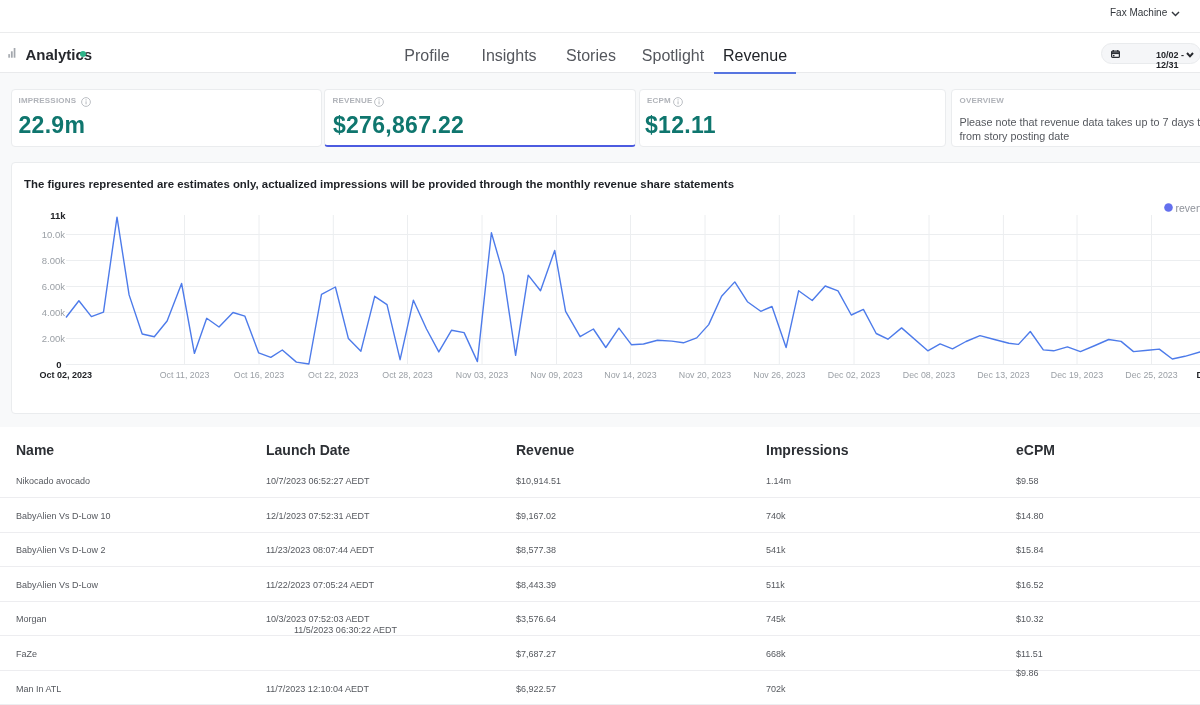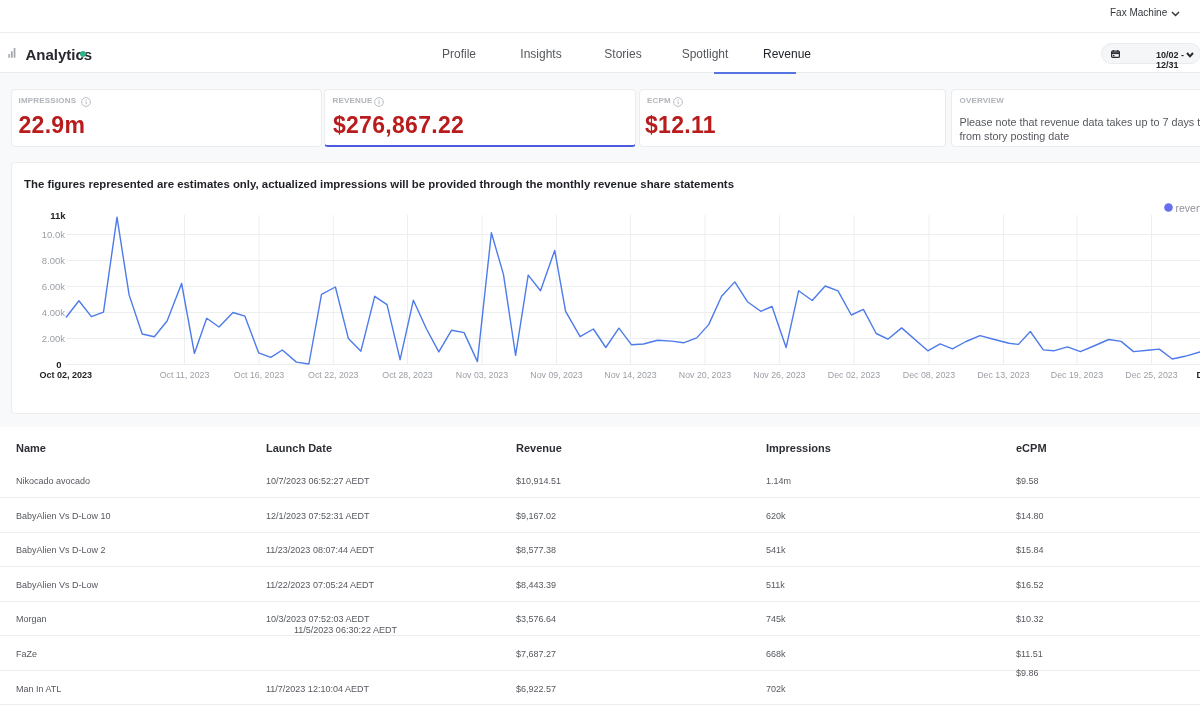--- a/index.html
+++ b/index.html
@@ -8,38 +8,38 @@
   .abs { position:absolute; }
 
   
   #topbar { left:0; top:0; width:1200px; height:33px; background:#fff; border-bottom:1px solid #ebeced; }
   #faxm { left:1110px; top:7px; font-size:10px; color:#33373d; }
 
   
   #header { left:0; top:33px; width:1200px; height:40px; background:#fff; border-bottom:1px solid #e9eaec; }
   #brand { left:25.5px; top:46px; font-size:15px; font-weight:bold; color:#26282d; }
   #gdot { left:79.8px; top:50.8px; width:6.4px; height:6.4px; border-radius:50%; background:#2eb389; }
-  .nav { top:46.5px; font-size:12px; color:#54575d; transform:translateX(-50%);margin-left:32px; }
+  .nav { top:46.5px; font-size:16px; color:#54575d; transform:translateX(-50%); }
   .nav.active { color:#212429; }
   #tabline { left:714px; top:71.5px; width:82px; height:2px; background:#5775e0; }
 
   
   .card { top:89px; height:58px; background:#fff; border:1px solid #eaecee; border-radius:4px; }
   .clabel { position:absolute; left:18.5px; top:96.3px; font-size:8px; font-weight:bold; letter-spacing:0.2px; color:#b0b3b9; }
-  .cval { position:absolute; top:112px; font-size:23px; font-weight:bold; color:#b91c1c; letter-spacing:0.3px; }
+  .cval { position:absolute; top:112px; font-size:23px; font-weight:bold; color:#0f766e; letter-spacing:0.3px; }
   .iico { position:absolute; top:96.8px; }
 
   
   #chartcard { left:11px; top:162px; width:1239px; height:252px; background:#fff; border:1px solid #eaecee; border-radius:4px; }
   #ctitle { left:24px; top:177.5px; font-size:11.4px; font-weight:bold; color:#1e2126; }
   #legend { left:1175.5px; top:201.5px; font-size:10.5px; color:#8e929a; }
 
   
   #table { left:0; top:427px; width:1200px; height:278px; background:#fff; }
-  .th { position:absolute; top:441.5px; font-size:11px; font-weight:bold; color:#2c2f34; }
+  .th { position:absolute; top:441.5px; font-size:14px; font-weight:bold; color:#2c2f34; }
   .td { position:absolute; font-size:9px; color:#55585e; }
   .rline { position:absolute; left:0; width:1200px; height:1px; background:#ededf0; }
 </style>
 </head>
 <body>
   <div class="abs" id="topbar"></div>
   <div class="abs" id="faxm">Fax Machine</div>
   <svg class="abs" style="left:1170.5px; top:10.5px;" width="9" height="6" viewBox="0 0 9 6">
     <path d="M1 1 L4.5 4.6 L8 1" fill="none" stroke="#33373d" stroke-width="1.4"></path>
   </svg>
@@ -180,21 +180,21 @@
   <div class="td" style="left:16px; top:475.9px;">Nikocado avocado</div>
   <div class="td" style="left:266px; top:475.9px;">10/7/2023 06:52:27 AEDT</div>
   <div class="td" style="left:516px; top:475.9px;">$10,914.51</div>
   <div class="td" style="left:766px; top:475.9px;">1.14m</div>
   <div class="td" style="left:1016px; top:475.9px;">$9.58</div>
   <div class="rline" style="top:497px;"></div>
 
   <div class="td" style="left:16px; top:510.5px;">BabyAlien Vs D-Low 10</div>
   <div class="td" style="left:266px; top:510.5px;">12/1/2023 07:52:31 AEDT</div>
   <div class="td" style="left:516px; top:510.5px;">$9,167.02</div>
-  <div class="td" style="left:766px; top:510.5px;">620k</div>
+  <div class="td" style="left:766px; top:510.5px;">740k</div>
   <div class="td" style="left:1016px; top:510.5px;">$14.80</div>
   <div class="rline" style="top:531.6px;"></div>
 
   <div class="td" style="left:16px; top:545.1px;">BabyAlien Vs D-Low 2</div>
   <div class="td" style="left:266px; top:545.1px;">11/23/2023 08:07:44 AEDT</div>
   <div class="td" style="left:516px; top:545.1px;">$8,577.38</div>
   <div class="td" style="left:766px; top:545.1px;">541k</div>
   <div class="td" style="left:1016px; top:545.1px;">$15.84</div>
   <div class="rline" style="top:566.2px;"></div>
 

